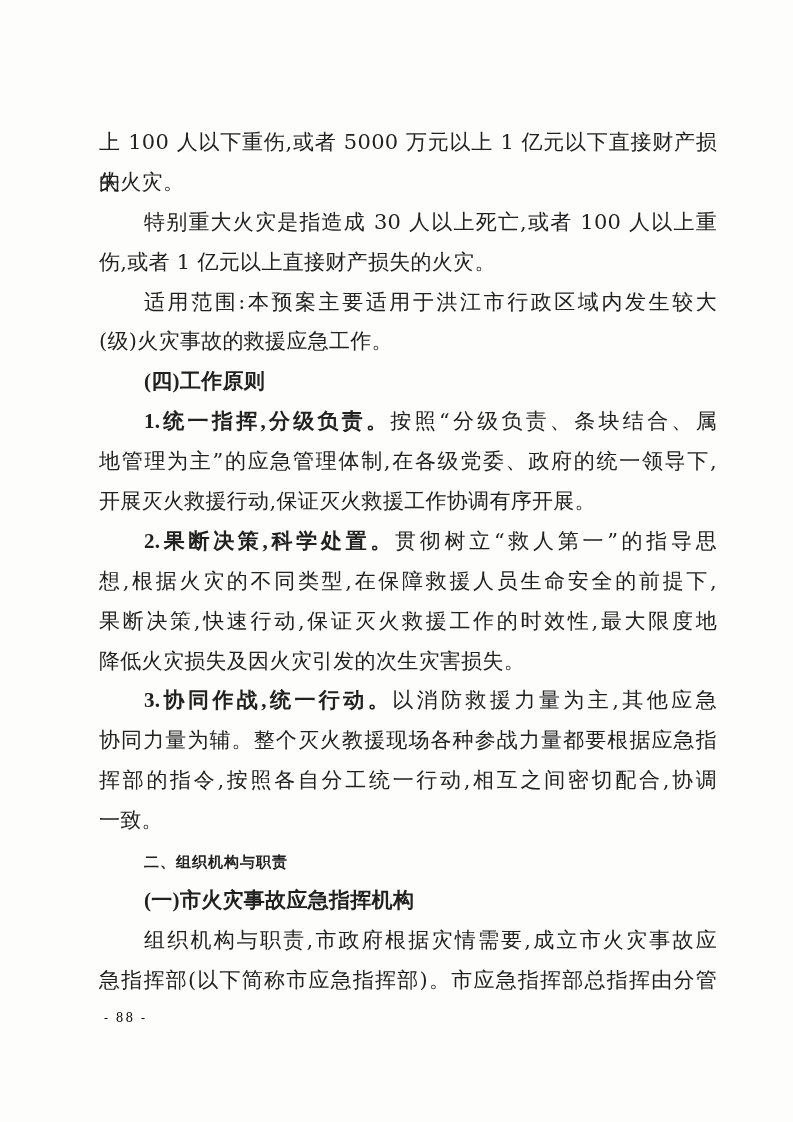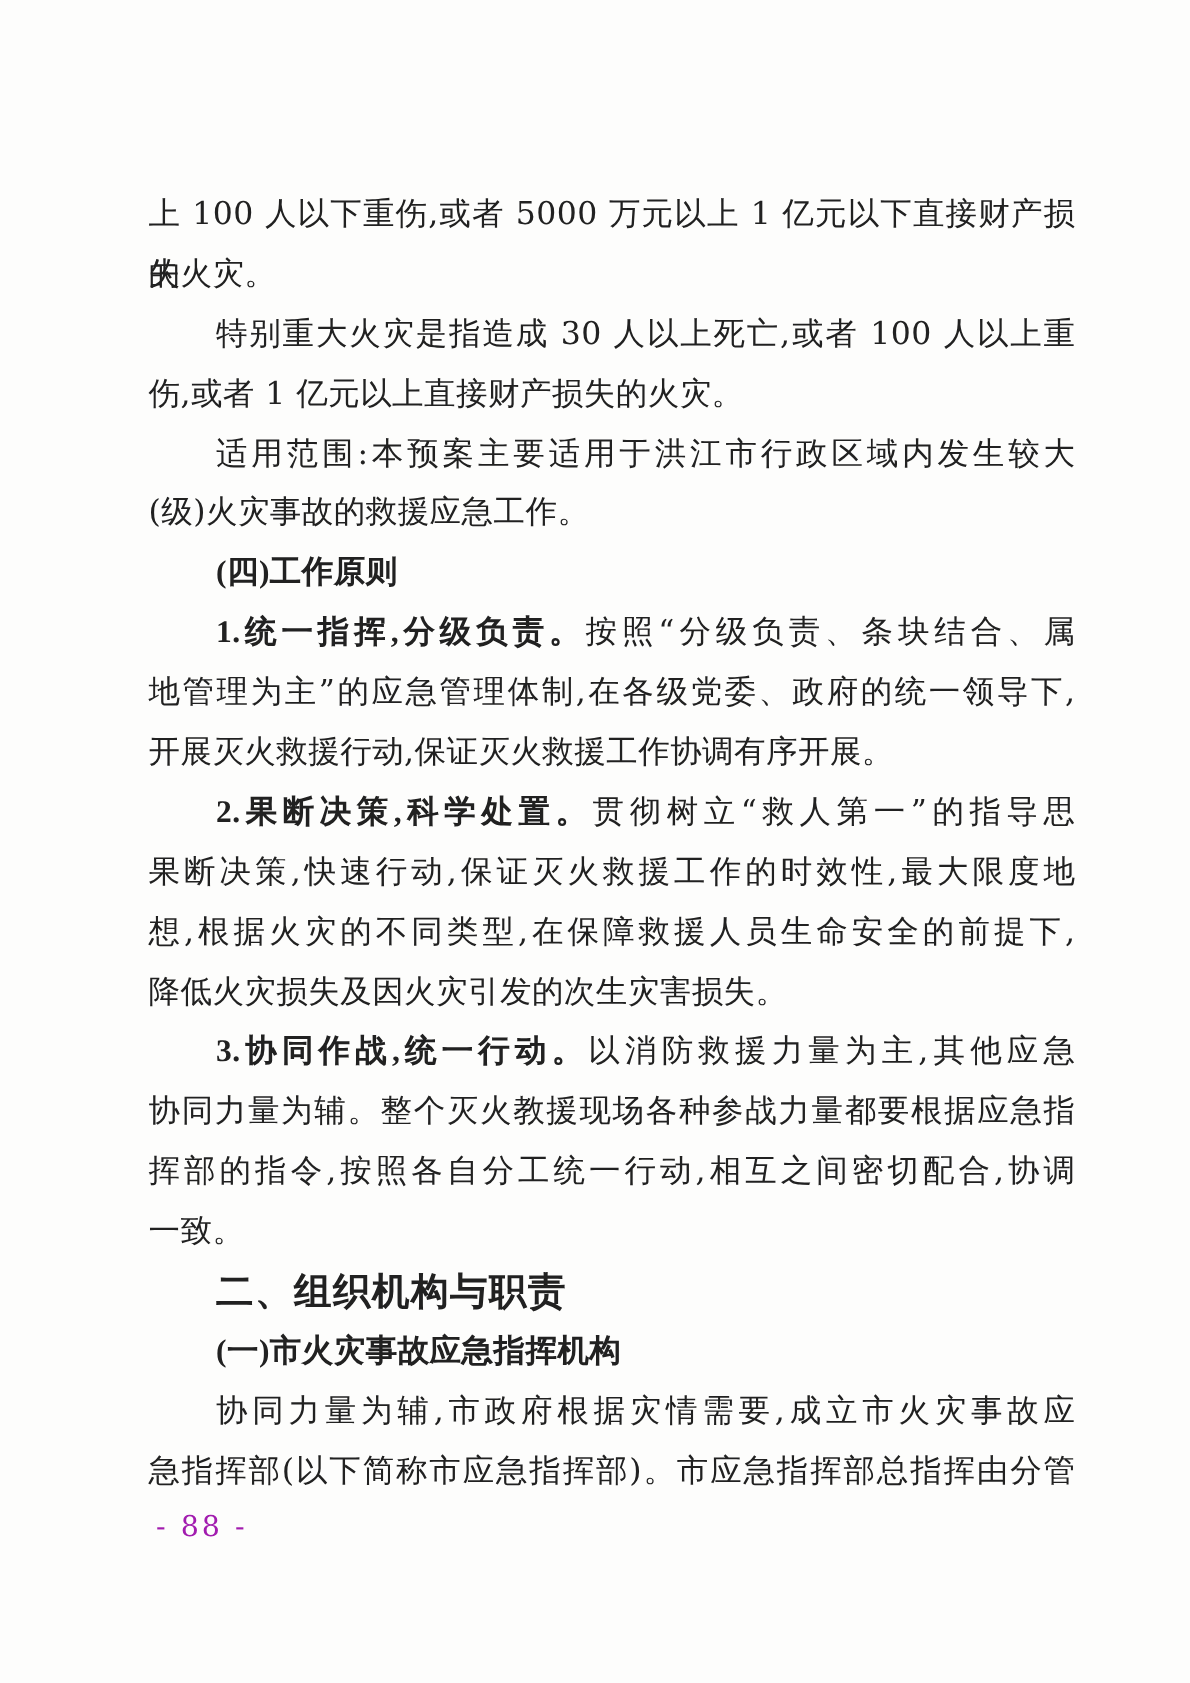--- a/index.html
+++ b/index.html
@@ -48,56 +48,56 @@
     font-family: "DejaVu Serif", "Liberation Serif", serif;
     font-weight: 400;
   }
   .seg-bold {
     font-family: Liberation Serif, serif;
     font-weight: 700;
   }
   .seg-hei {
     font-family: "DejaVu Sans", "Liberation Sans", sans-serif;
     font-weight: 700;
-    font-size: 25px;
+    font-size: 15px;
     letter-spacing: 1px;
   }
   .footer {
     position: absolute;
     left: 104px;
     top: 1006px;
-    font-size: 19px;
+    font-size: 12px;
     line-height: 24px;
     letter-spacing: 2px;
-    color: #a21caf;
+    color: #000000;
     font-family: "DejaVu Serif", "Liberation Serif", serif;
   }
 </style>
 </head>
 <body>
 
 <div class="page">
   <div class="doc-body">
       <div class="line just"><span class="seg-body">上 100 人以下重伤,或者 5000 万元以上 1 亿元以下直接财产损失</span></div>
       <div class="line"><span class="seg-body">的火灾。</span></div>
       <div class="line indent just"><span class="seg-body">特别重大火灾是指造成 30 人以上死亡,或者 100 人以上重</span></div>
       <div class="line"><span class="seg-body">伤,或者 1 亿元以上直接财产损失的火灾。</span></div>
       <div class="line indent just"><span class="seg-body">适用范围:本预案主要适用于洪江市行政区域内发生较大</span></div>
       <div class="line"><span class="seg-body">(级)火灾事故的救援应急工作。</span></div>
       <div class="line indent"><span class="seg-bold">(四)工作原则</span></div>
       <div class="line indent just"><span class="seg-bold">1.统一指挥,分级负责。</span><span class="seg-body">按照“分级负责、条块结合、属</span></div>
       <div class="line just"><span class="seg-body">地管理为主”的应急管理体制,在各级党委、政府的统一领导下,</span></div>
       <div class="line"><span class="seg-body">开展灭火救援行动,保证灭火救援工作协调有序开展。</span></div>
       <div class="line indent just"><span class="seg-bold">2.果断决策,科学处置。</span><span class="seg-body">贯彻树立“救人第一”的指导思</span></div>
+      <div class="line just"><span class="seg-body">想,根据火灾的不同类型,在保障救援人员生命安全的前提下,</span></div>
       <div class="line just"><span class="seg-body">果断决策,快速行动,保证灭火救援工作的时效性,最大限度地</span></div>
-      <div class="line just"><span class="seg-body">想,根据火灾的不同类型,在保障救援人员生命安全的前提下,</span></div>
       <div class="line"><span class="seg-body">降低火灾损失及因火灾引发的次生灾害损失。</span></div>
       <div class="line indent just"><span class="seg-bold">3.协同作战,统一行动。</span><span class="seg-body">以消防救援力量为主,其他应急</span></div>
       <div class="line just"><span class="seg-body">协同力量为辅。整个灭火教援现场各种参战力量都要根据应急指</span></div>
       <div class="line just"><span class="seg-body">挥部的指令,按照各自分工统一行动,相互之间密切配合,协调</span></div>
       <div class="line"><span class="seg-body">一致。</span></div>
       <div class="line indent"><span class="seg-hei">二、组织机构与职责</span></div>
       <div class="line indent"><span class="seg-bold">(一)市火灾事故应急指挥机构</span></div>
-      <div class="line indent just"><span class="seg-body">协同力量为辅,市政府根据灾情需要,成立市火灾事故应</span></div>
+      <div class="line indent just"><span class="seg-body">组织机构与职责,市政府根据灾情需要,成立市火灾事故应</span></div>
       <div class="line just"><span class="seg-body">急指挥部(以下简称市应急指挥部)。市应急指挥部总指挥由分管</span></div>
     </div>
   <div class="footer">- 88 -</div>
 </div>
 
 </body></html>

